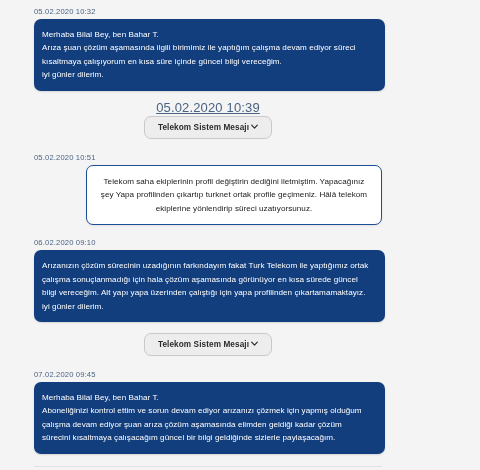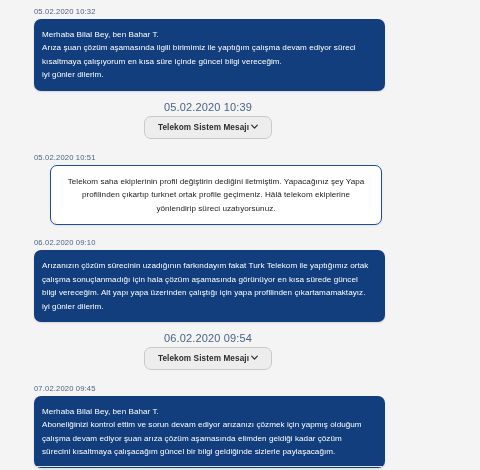--- a/index.html
+++ b/index.html
@@ -61,35 +61,36 @@
     background: #ffffff;
     color: #1a1a1a;
     border: 1px solid #1d4e96;
     border-radius: 7px;
     padding: 9px 12px;
     font-size: 8.1px;
     line-height: 13.6px;
     letter-spacing: 0.04px;
     text-align: center;
     box-sizing: border-box;
-    margin-left: 16px;
+    margin-left: 52px;
     box-shadow: 0 1px 2px rgba(0,0,0,0.08);
   }
 
   
   .sys-wrap {
     text-align: center;
     padding: 0 34px;
   }
   .sys-ts {
-    font-size: 11px;
+    font-size: 13px;
     color: #4a6283;
     letter-spacing: 0.15px;
     line-height: 11px;
     margin-bottom: 3px;
+    text-decoration: underline;
   }
   .sys-btn {
     display: inline-flex;
     align-items: center;
     justify-content: center;
     gap: 2px;
     background: #ededed;
     border: 1px solid #c9c9c9;
     border-radius: 7px;
     padding: 6px 13px;
@@ -165,21 +166,20 @@
       <div class="ts">06.02.2020 09:10</div>
       <div class="bubble-agent">
         <span class="line">Arızanızın çözüm sürecinin uzadığının farkındayım fakat Turk Telekom ile yaptığımız ortak çalışma sonuçlanmadığı için hala çözüm aşamasında görünüyor en kısa sürede güncel bilgi vereceğim. Alt yapı yapa üzerinden çalıştığı için yapa profilinden çıkartamamaktayız.</span>
         <span class="line">iyi günler dilerim.</span>
       </div>
     </div>
 
     <div class="gap-a"></div>
 
     <div class="sys-wrap">
-      <div class="sys-ts">06.02.2020 09:54</div>
       <div class="sys-btn">
         <span>Telekom Sistem Mesajı</span>
         <span class="chev">
           <svg width="7" height="7" viewBox="0 0 10 10">
               <path d="M1 3 L5 7.2 L9 3" fill="none" stroke="#2b2b2b" stroke-width="1.7" stroke-linecap="round" stroke-linejoin="round"></path>
             </svg>
         </span>
       </div>
     </div>
 

